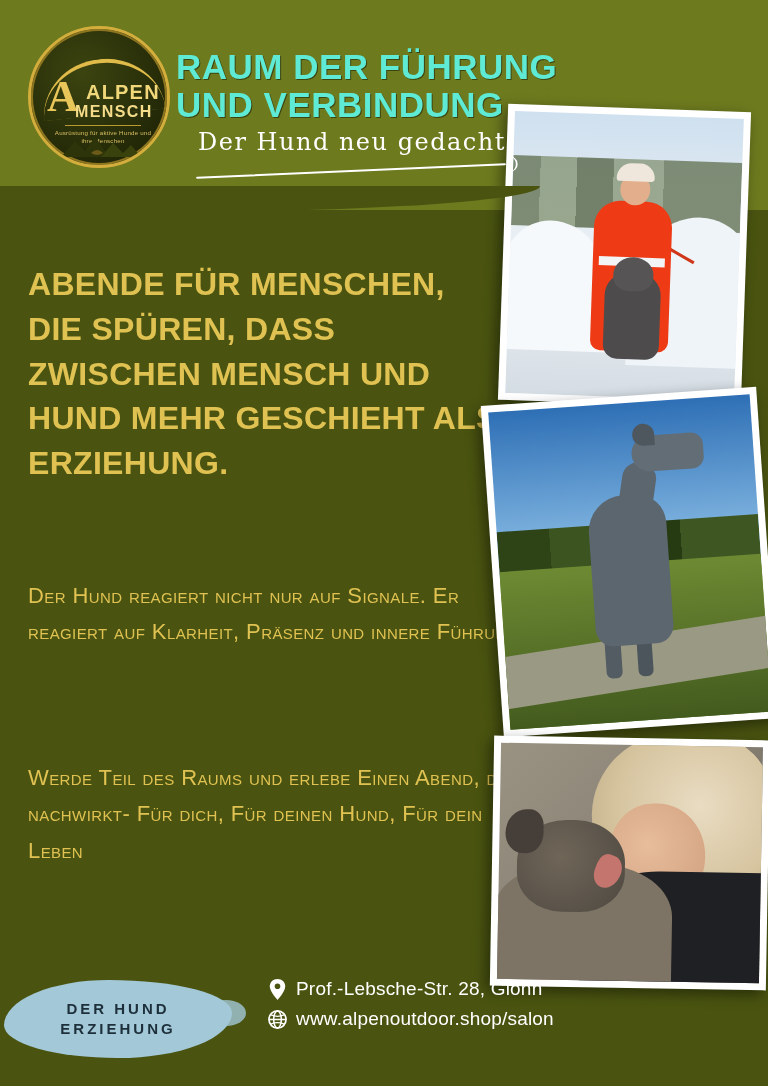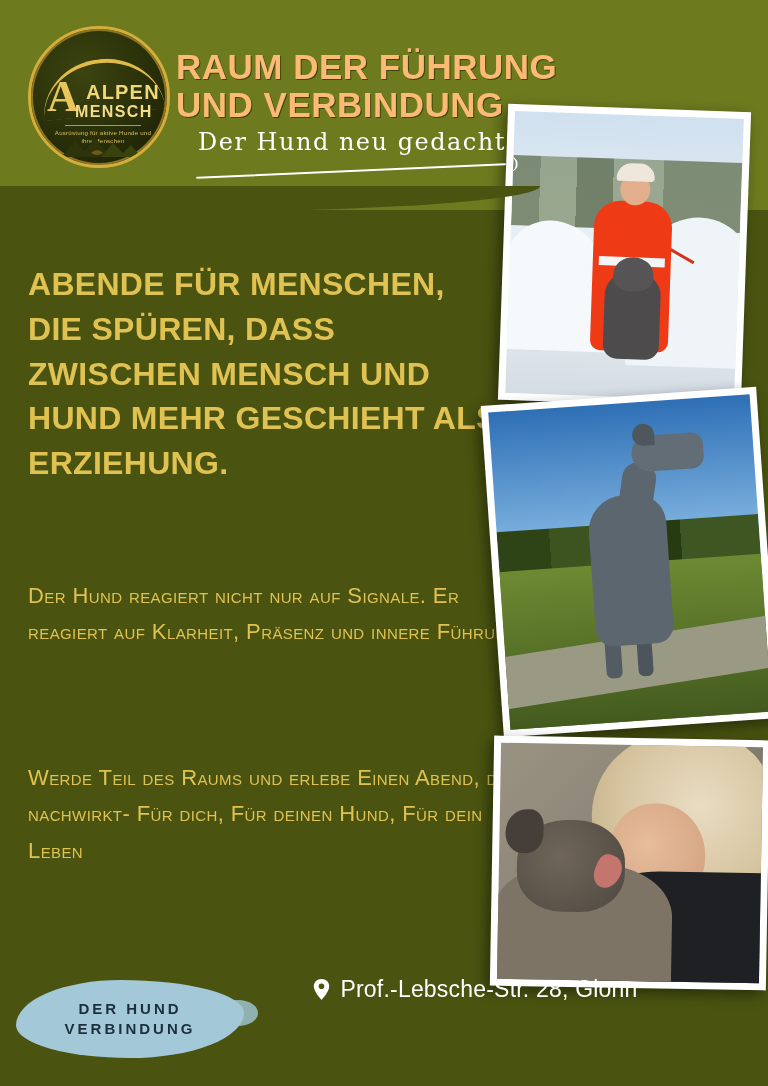--- a/index.html
+++ b/index.html
@@ -116,21 +116,21 @@
   }
 
   
   .head-title {
     position: absolute;
     left: 176px; top: 48px;
     width: 420px;
     font-size: 35px;
     font-weight: bold;
     line-height: 1.08;
-    color: #fdba74;
+    color: #5eead4;
     letter-spacing: .5px;
     text-transform: uppercase;
     text-shadow: 1px 1px 0 #3c4410;
     z-index: 4;
   }
   .head-script {
     position: absolute;
     left: 198px; top: 128px;
     font-size: 24px;
     color: #ffffff;
@@ -237,21 +237,21 @@
   .p3 .jacket { position:absolute; right:-20px; bottom:-10px; width:200px; height:120px; background:#1e2024; border-radius:40% 0 0 0; }
   .p3 .dogbody { position:absolute; left:-6px; bottom:-14px; width:180px; height:130px; background:#7d7465; border-radius:40% 40% 0 0; }
   .p3 .doghead { position:absolute; left:18px; top:76px; width:108px; height:92px;
     background: radial-gradient(circle at 40% 40%, #6f6658, #4e4841); border-radius:46% 46% 42% 42%; }
   .p3 .tongue { position:absolute; left:96px; top:110px; width:26px; height:34px; background:#c4756e; border-radius:40% 50% 60% 50%; transform:rotate(20deg); }
   .p3 .ear { position:absolute; left:6px; top:66px; width:38px; height:44px; background:#463f39; border-radius:60% 40% 50% 50%; }
 
   
   .footer-badge {
     position: absolute;
-    left: 16px; top: 980px;
+    left: 4px; top: 980px;
     width: 228px; height: 82px;
   }
   .badge-brush {
     position: absolute;
     left: 0; top: 0;
     width: 228px; height: 78px;
     background: #a8cfe3;
     border-radius: 46% 54% 50% 50% / 58% 42% 58% 42%;
     opacity: .95;
   }
@@ -279,23 +279,22 @@
   .contact {
     position: absolute;
     left: 262px; top: 974px;
     width: 420px;
     color: #ffffff;
   }
   .c-row {
     display: flex;
     align-items: center;
     height: 30px;
-    font-size: 23px;
+    font-size: 19px;
     letter-spacing: .2px;
-    justify-content: center;
   }
   .c-ico {
     width: 30px;
     display: flex;
     align-items: center;
     justify-content: center;
     flex: 0 0 30px;
   }
   .c-ico svg { display: block; }
   .c-txt { padding-left: 4px; }
@@ -367,32 +366,44 @@
       <div class="dogbody"></div>
       <div class="doghead"></div>
       <div class="ear"></div>
       <div class="tongue"></div>
     </div>
   </div>
 
   <div class="footer-badge">
     <div class="badge-brush"></div>
     <div class="badge-l1">DER HUND</div>
-    <div class="badge-l2">VERBINDUNG</div>
+    <div class="badge-l2">ERZIEHUNG</div>
   </div>
 
   <div class="contact">
 
     <div class="c-row">
       <span class="c-ico">
         <svg width="17" height="21" viewBox="0 0 17 21">
           <path d="M8.5 0C4 0 .8 3.2.8 7.3 .8 12.7 8.5 21 8.5 21S16.2 12.7 16.2 7.3C16.2 3.2 13 0 8.5 0Z" fill="#ffffff"></path>
           <circle cx="8.5" cy="7.2" r="2.8" fill="#4a5410"></circle>
         </svg>
       </span>
       <span class="c-txt">Prof.-Lebsche-Str. 28, Glonn</span>
     </div>
 
 
+    <div class="c-row">
+      <span class="c-ico">
+        <svg width="19" height="19" viewBox="0 0 20 20">
+          <circle cx="10" cy="10" r="9" fill="none" stroke="#ffffff" stroke-width="1.8"></circle>
+          <ellipse cx="10" cy="10" rx="4" ry="9" fill="none" stroke="#ffffff" stroke-width="1.6"></ellipse>
+          <line x1="1" y1="10" x2="19" y2="10" stroke="#ffffff" stroke-width="1.6"></line>
+          <path d="M3 5.2q7 3 14 0" fill="none" stroke="#ffffff" stroke-width="1.3"></path>
+          <path d="M3 14.8q7 -3 14 0" fill="none" stroke="#ffffff" stroke-width="1.3"></path>
+        </svg>
+      </span>
+      <span class="c-txt">www.alpenoutdoor.shop/salon</span>
+    </div>
 
   </div>
 
 </div>
 
 </body></html>

